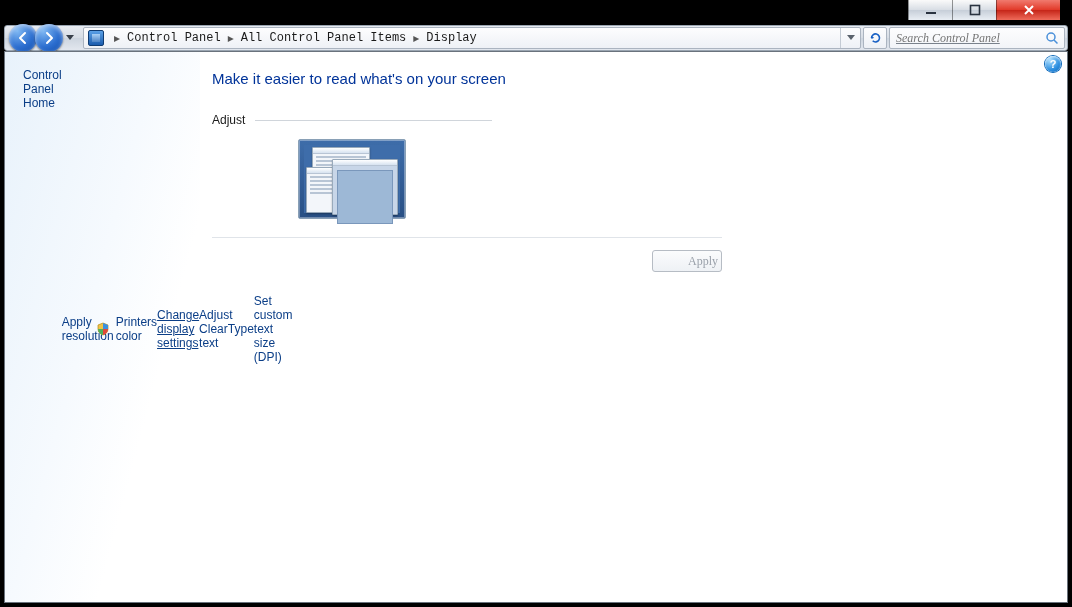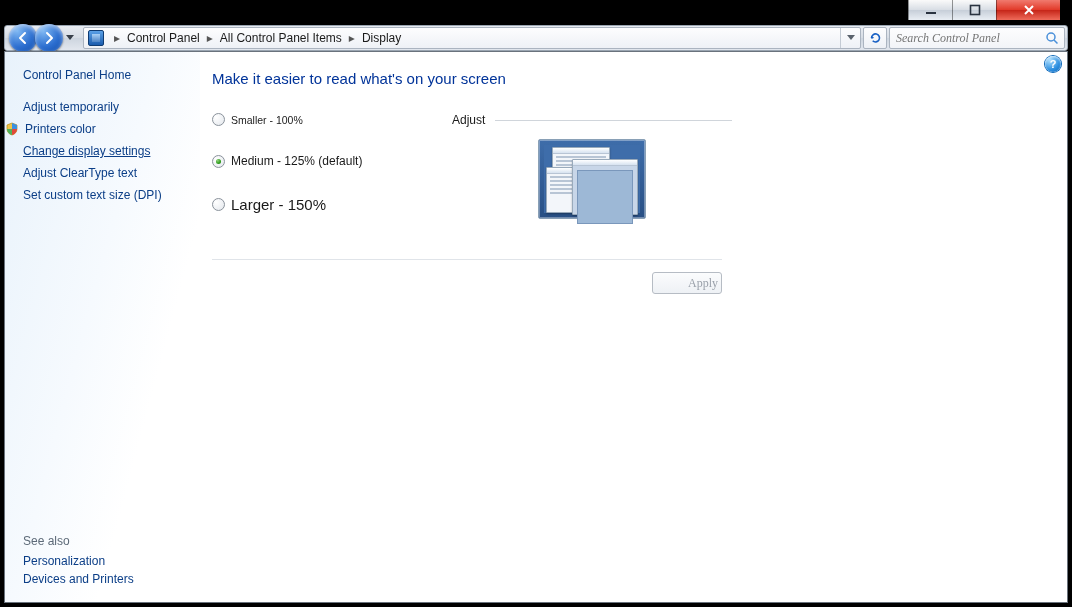--- a/index.html
+++ b/index.html
@@ -28,41 +28,41 @@
     display:flex; align-items:center; justify-content:center; margin-top:-1px; margin-bottom:-1px;
   }
   .nav-circle + .nav-circle { margin-left: -2px; }
   .nav-dd { width:14px; display:flex; align-items:center; justify-content:center; cursor:pointer; }
 
   .crumb-zone { flex:1; height:22px; margin:0 2px 0 6px; display:flex; align-items:center;
     background: linear-gradient(#fdfdfe,#eef1f6); border:1px solid #abb4c0; border-radius:2px; position:relative; }
   .cp-appicon { width:16px; height:16px; margin:0 4px; background: linear-gradient(#5aa0e6,#1b5cad); border:1px solid #0f3c73; border-radius:2px; position:relative;}
   .cp-appicon::after{content:""; position:absolute; inset:3px; background: linear-gradient(#a9d0f5,#4c83c5);}
   .crumb-sep { padding:0 6px; color:#555; }
-  .crumb-link { color:#1a1a1a; padding:2px 1px; cursor:pointer; }
+  .crumb-link { color:#1a1a1a; padding:2px 1px; cursor:pointer;font-family:Liberation Mono, monospace; }
   .crumb-tail { flex:1; }
   .crumb-end { width:20px; display:flex; align-items:center; justify-content:center; border-left:1px solid #c4cbd4; height:100%; }
   .refresh-btn { width:24px; height:22px; display:flex; align-items:center; justify-content:center; border:1px solid #abb4c0; border-radius:2px; margin-right:2px; background:linear-gradient(#fdfdfe,#eef1f6); }
 
   .search-box { width:176px; height:22px; margin-right:2px; background:linear-gradient(#fdfdfe,#f2f4f8); border:1px solid #abb4c0; border-radius:2px; display:flex; align-items:center; padding:0 4px; }
-  .search-box input { flex:1; border:0; outline:0; background:transparent; font: italic 12px "Segoe UI"; color:#7a828c; }
+  .search-box input { flex:1; border:0; outline:0; background:transparent; font: italic 12px "Segoe UI"; color:#7a828c;text-decoration:underline; }
   .search-box .mag { width:16px; display:flex; align-items:center; justify-content:center; }
 
   
   .frame { position:absolute; left:4px; right:4px; top:51px; bottom:4px; background:#fff; border:1px solid #6a737d; }
   .help-btn { position:absolute; top:4px; right:6px; width:16px; height:16px; border-radius:50%;
     background: radial-gradient(circle at 30% 25%, #aee0ff, #2d8fe0 60%, #0a66b8);
     color:#fff; font-weight:bold; font-size:11px; display:flex; align-items:center; justify-content:center;
     box-shadow: inset 0 1px 2px rgba(255,255,255,.7), 0 0 0 1px #0a66b8;
   }
 
   .body { display:flex; height:100%; }
   .sidebar { width:195px; padding:16px 10px 12px 18px;
     background: linear-gradient(105deg, #e8f2fb 0%, #f6fafe 45%, #ffffff 70%);
-    display:flex; flex-direction:column; color:#0b3e87;
+    display:flex; flex-direction:row; color:#0b3e87;
   }
   .sidebar .home { color:#0b3e87; font-size:12px; margin-bottom:14px; }
   .sb-link { color:#0b3e87; margin:4px 0; cursor:pointer; display:flex; align-items:center; gap:4px; }
   .sb-link.current { text-decoration: underline; color:#0b3e87; }
   .sb-link .ico { width:14px; display:inline-flex; margin-left:-18px; margin-right:2px; }
   .see-also { margin-top:auto; }
   .see-also .hdr { color:#5d6a78; margin-bottom:6px; }
   .see-also .lnk { color:#0b3e87; margin:4px 0; cursor:pointer; }
 
   .main { flex:1; padding:18px 18px 18px 12px; position:relative; }
@@ -178,21 +178,21 @@
 
 <div class="frame">
   <div class="help-btn">?</div>
 
   <div class="body">
 
     <div class="sidebar">
       <div class="home">Control Panel Home</div>
 
       <div class="sb-link">
-        <span>Adjust temporarily</span>
+        <span>Apply resolution</span>
       </div>
       <div class="sb-link">
         <span class="ico">
           <svg width="14" height="14" viewBox="0 0 14 14">
             <path d="M7 1 L12 3 V7 C12 10 9.5 12.5 7 13 C4.5 12.5 2 10 2 7 V3 Z" fill="#f0c448" stroke="#b58b12" stroke-width="0.7"></path>
             <path d="M7 1 L12 3 V7 H7 Z" fill="#3a90e0"></path>
             <path d="M7 7 H2 V7 C2 10 4.5 12.5 7 13 Z" fill="#4fb25b"></path>
             <path d="M7 7 H12 V7 C12 10 9.5 12.5 7 13 Z" fill="#e04a3a"></path>
           </svg>
         </span>
@@ -201,45 +201,26 @@
       <div class="sb-link current">
         <span>Change display settings</span>
       </div>
       <div class="sb-link">
         <span>Adjust ClearType text</span>
       </div>
       <div class="sb-link">
         <span>Set custom text size (DPI)</span>
       </div>
 
-      <div class="see-also">
-        <div class="hdr">See also</div>
-        <div class="lnk">Personalization</div>
-        <div class="lnk">Devices and Printers</div>
-      </div>
     </div>
 
     <div class="main">
       <h1>Make it easier to read what's on your screen</h1>
 
       <div class="opts-row">
-        <div class="opts-col">
-          <label class="opt small-t">
-            <span class="r"></span>
-            <span>Smaller - 100%</span>
-          </label>
-          <label class="opt med-t selected">
-            <span class="r"></span>
-            <span>Medium - 125% (default)</span>
-          </label>
-          <label class="opt lrg-t">
-            <span class="r"></span>
-            <span>Larger - 150%</span>
-          </label>
-        </div>
 
         <div class="preview-col">
           <div class="preview-label">
             <span>Adjust</span>
             <span class="rule"></span>
           </div>
           <div class="preview-box">
             <div class="pv-desktop">
               <div class="pv-win a">
                   <div class="hdr"></div>

